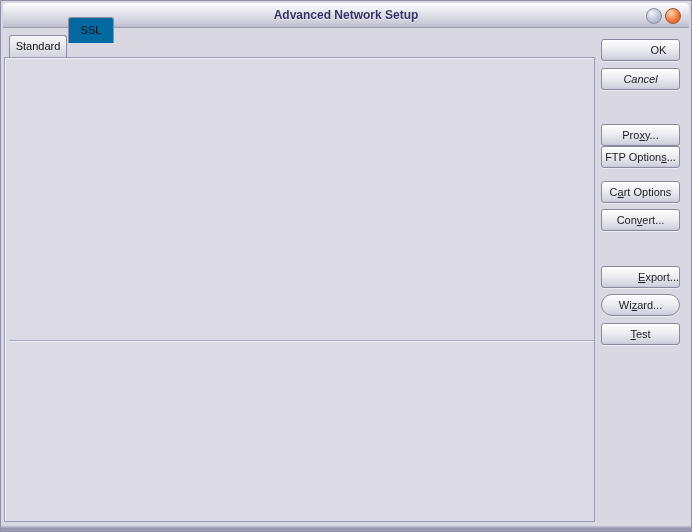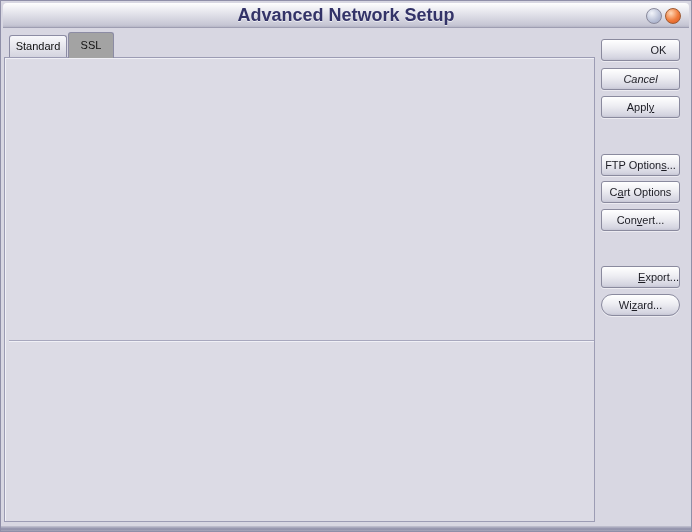--- a/index.html
+++ b/index.html
@@ -13,36 +13,36 @@
     background:linear-gradient(#c4c4d2,#8e8ea8 60%,#a8a8ba);
   }
   
   .titlebar {
     position:absolute; left:2px; top:2px; width:686px; height:25px;
     background:linear-gradient(#fefefe,#e2e2ea 45%,#c6c6d4 92%,#b6b6c6);
     border-bottom:1px solid #9e9eb2; border-radius:4px 4px 0 0;
   }
   .titlebar-text {
     position:absolute; left:0; right:0; top:0; height:25px; line-height:25px;
-    text-align:center; font-size:18px; font-weight:bold; color:#333368;
+    text-align:center; font-size:12px; font-weight:bold; color:#333368;
     text-shadow:0 1px 0 rgba(255,255,255,.6);
   }
   .tb-btn { position:absolute; top:5px; width:16px; height:16px; border-radius:50%; border:1px solid #8a8a9c; cursor:default; }
   .tb-btn.min { right:27px; background:radial-gradient(circle at 35% 30%, #f2f4fa, #b9c0d6 60%, #9aa2c0); }
   .tb-btn.close { right:8px; background:radial-gradient(circle at 35% 30%, #ffd9b8, #f07a3a 55%, #d85520); border-color:#a05a30; }
   
   .tab {
     position:absolute; font-size:11px; text-align:center;
     border:1px solid #8c8ca4; border-bottom:none; border-radius:3px 3px 0 0;
     color:#111;
   }
   .tab.inactive { left:8px; top:34px; width:58px; height:22px; line-height:21px;
     background:linear-gradient(#f8f8fb,#d4d4df); z-index:1; }
-  .tab.active { left:67px; top:31px; width:46px; height:26px; line-height:24px;
-    background:#a3a3a3; z-index:3; }
+  .tab.active { left:67px; top:16px; width:46px; height:26px; line-height:24px;
+    background:#0369a1; z-index:3; }
   
   .page {
     position:absolute; left:3px; top:56px; width:591px; height:465px;
     background:#dcdbe5; border:1px solid #9c9cb4; z-index:2;
     box-shadow:inset 1px 1px 0 #f0f0f6;
   }
   .page-split {
     position:absolute; left:4px; top:282px; width:585px; height:2px;
     border-top:1px solid #a8a8be; border-bottom:1px solid #f0f0f6;
   }
@@ -155,21 +155,22 @@
       <span class="cb-lbl">Username and Password Re<u>q</u>uired</span>
     </div>
     <span class="lbl" style="left:14px; top:83px;">Username:</span>
     <input class="field disabled" style="left: 127px; top: 78px; width: 140px; height: 19px;" value="sales@divestation.co.uk">
     <span class="lbl" style="left:14px; top:114px;">Password:</span>
     <input class="field disabled mask" style="left: 127px; top: 109px; width: 140px; height: 19px;" value="|||||">
   </div>
 
   <div class="btn" style="top:38px;padding-left:36px;">OK</div>
   <div class="btn" style="top:67px;font-style:italic;">Cancel</div>
-  <div class="btn" style="top:95px;">Appl<u>y</u></div>
-  <div class="btn" style="top:153px;">FTP Option<u>s</u>...</div>
+  <div class="btn" style="top:123px;">Pro<u>x</u>y...</div>
+  <div class="btn" style="top:145px;">FTP Option<u>s</u>...</div>
   <div class="btn" style="top:208px;">Con<u>v</u>ert...</div>
   <div class="btn" style="top:180px;">C<u>a</u>rt Options</div>
   <div class="btn" style="top:265px;text-align:right;"><u>E</u>xport...</div>
   <div class="btn" style="top:293px;border-radius:11px;">Wi<u>z</u>ard...</div>
+  <div class="btn" style="top:322px;"><u>T</u>est</div>
 
   <div class="window-bottom-edge"></div>
 </div>
 
 </body></html>

